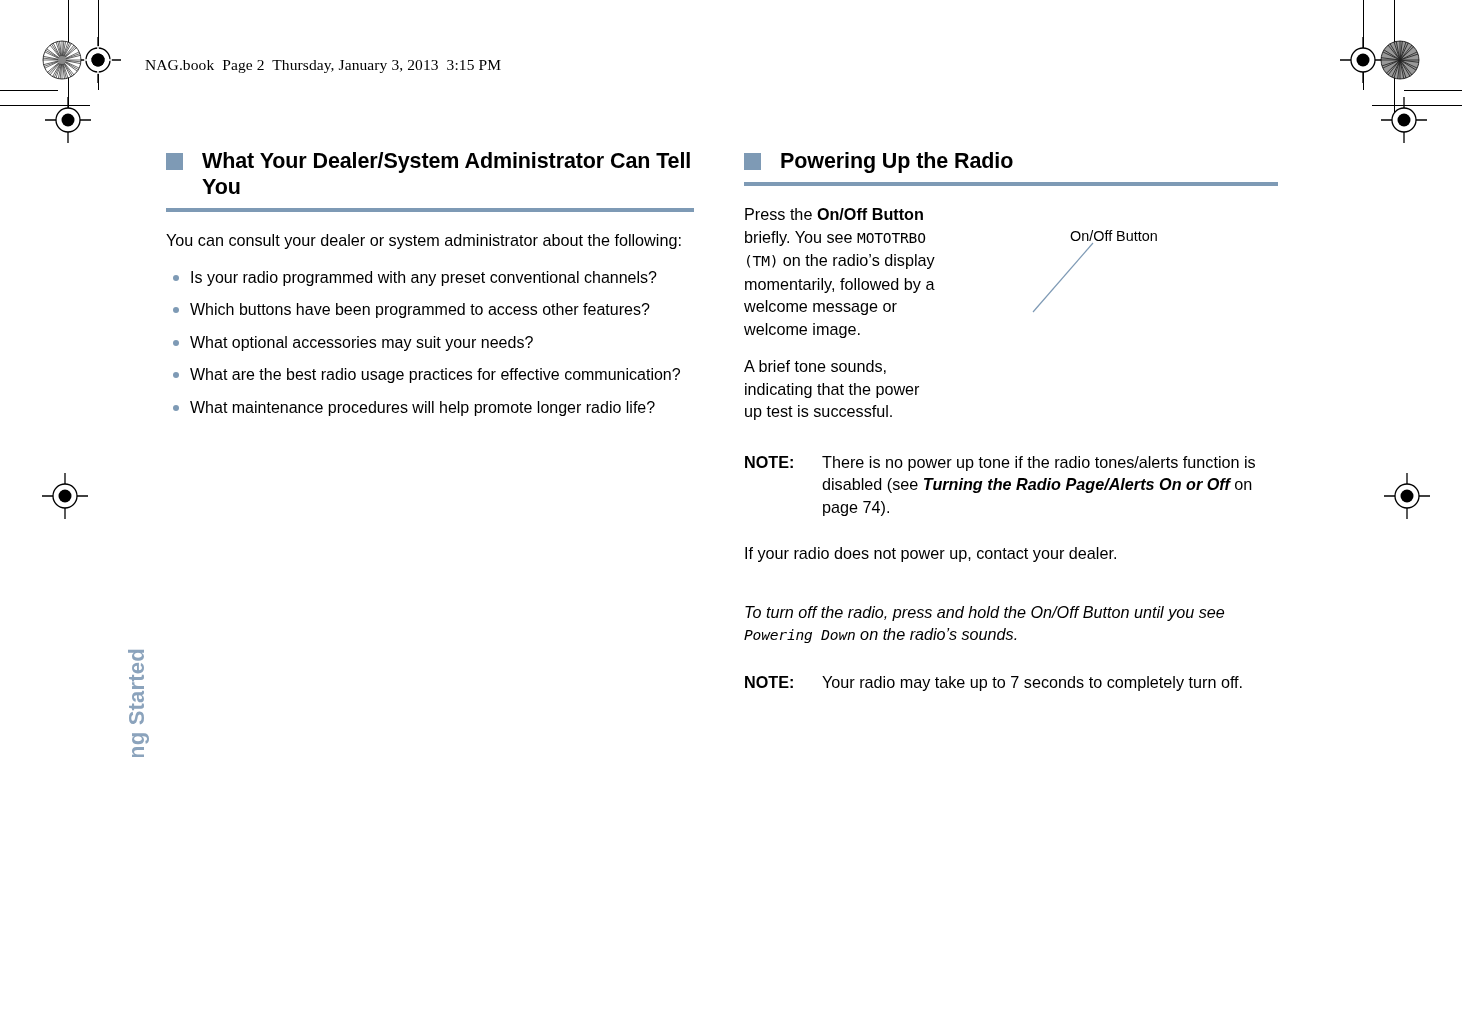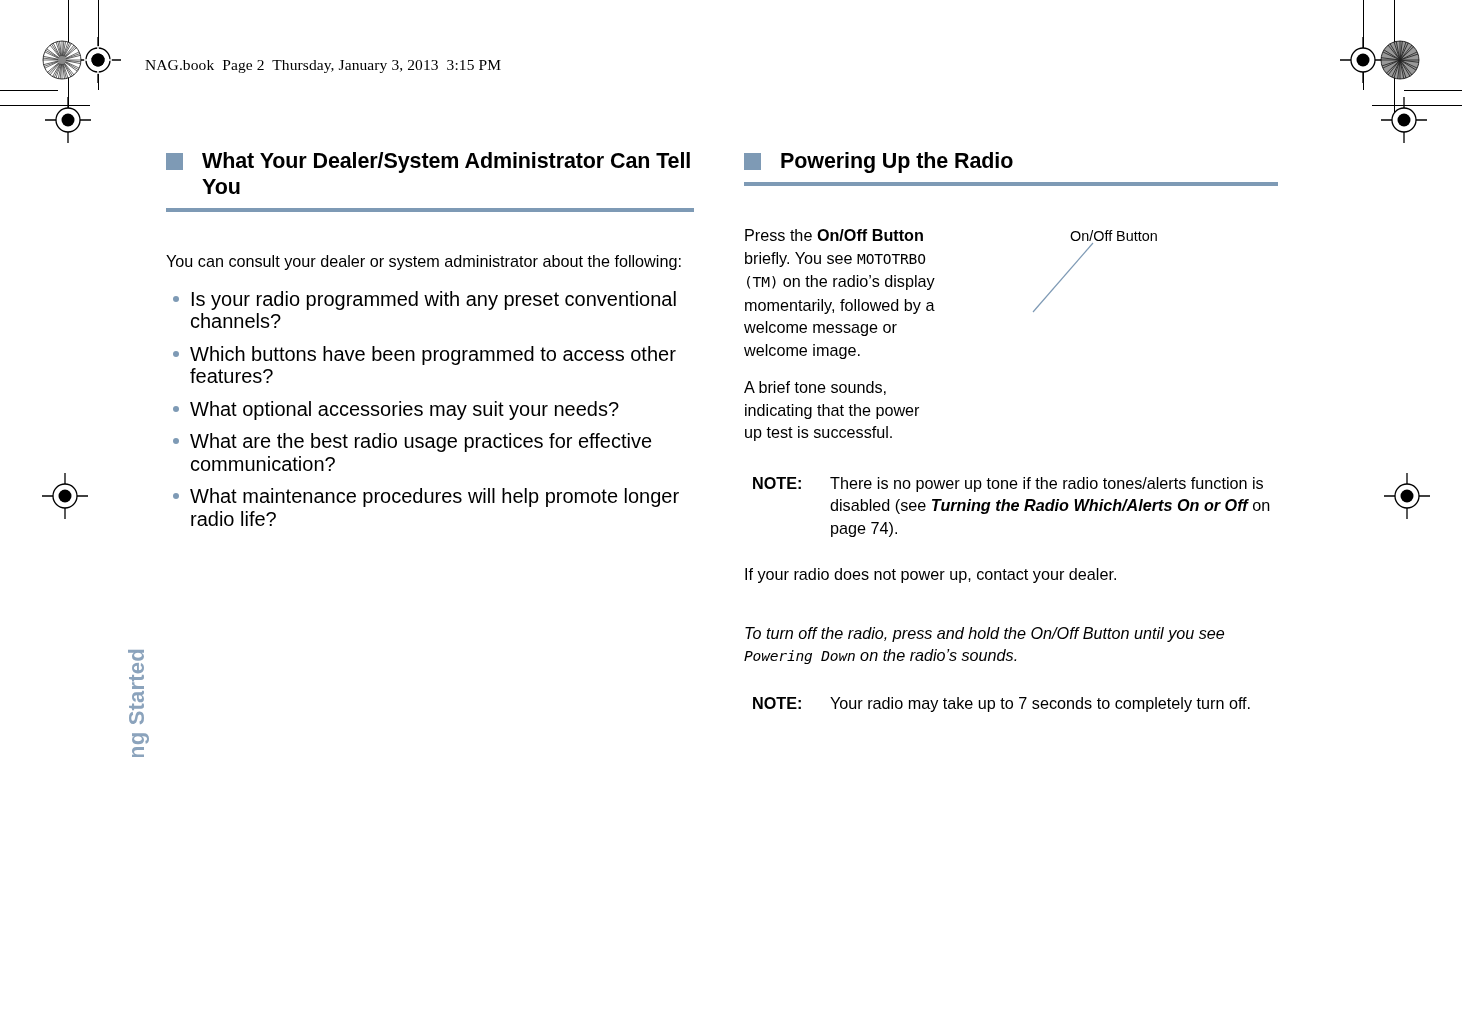--- a/index.html
+++ b/index.html
@@ -81,21 +81,21 @@
     top: 5px;
     width: 17px;
     height: 17px;
     background: #7e9ab5;
   }
   .headrule {
     height: 4px;
     background: #7e9ab5;
     margin-top: 8px;
   }
-  .heading-block { margin-bottom: 38px; }
+  .heading-block { margin-bottom: 17px; }
 
   
   p.body {
     font-size: 16.2px;
     line-height: 22.5px;
     margin: 0 0 15px 0;
     color: #000000;
   }
   .narrow { width: 196px; }
 
@@ -114,41 +114,41 @@
 
   
   ul.bullets {
     list-style: none;
     margin: 0;
     padding: 0;
   }
   ul.bullets li {
     position: relative;
     padding-left: 24px;
-    font-size: 20px;
+    font-size: 16px;
     line-height: 22.5px;
     margin-bottom: 10px;
   }
   ul.bullets li .dot {
     position: absolute;
     left: 7px;
     top: 8px;
     width: 6px;
     height: 6px;
     border-radius: 50%;
     background: #7e9ab5;
   }
 
   
   .note {
     position: relative;
     padding-left: 78px;
     font-size: 16.2px;
     line-height: 22.5px;
-    margin: 0 0 15px 8px;
+    margin: 0 0 15px 0;
   }
   .note .note-label {
     position: absolute;
     left: 0;
     top: 0;
     font-weight: bold;
   }
 
   
   #callout-label {
@@ -477,21 +477,21 @@
       </div>
       <div class="headrule"></div>
     </div>
 
     <p class="body narrow"><span>Press the </span><b>On/Off Button</b><span> briefly. You see </span><span class="lcd">MOTOTRBO (TM)</span><span> on the radio’s display momentarily, followed by a welcome message or welcome image.</span></p>
 
 
     <p class="body narrow">A brief tone sounds, indicating that the power up test is successful.</p>
 
     <div class="note" style="margin-top:28px;">
-      <span class="note-label">NOTE:</span><span>There is no power up tone if the radio tones/alerts function is disabled (see </span><span class="bi">Turning the Radio Which/Alerts On or Off</span><span> on page 74).</span>
+      <span class="note-label">NOTE:</span><span>There is no power up tone if the radio tones/alerts function is disabled (see </span><span class="bi">Turning the Radio Page/Alerts On or Off</span><span> on page 74).</span>
     </div>
 
     <p class="body" style="margin-top:24px; margin-bottom:36px;">If your radio does not power up, contact your dealer.</p>
 
     <p class="body i"><span>To turn off the radio, press and hold the On/Off Button until you see </span><span class="lcd it">Powering Down</span><span> on the radio’s sounds.</span></p>
 
     <div class="note" style="margin-top:24px;">
       <span class="note-label">NOTE:</span><span>Your radio may take up to 7 seconds to completely turn off.</span>
     </div>
   </div>

